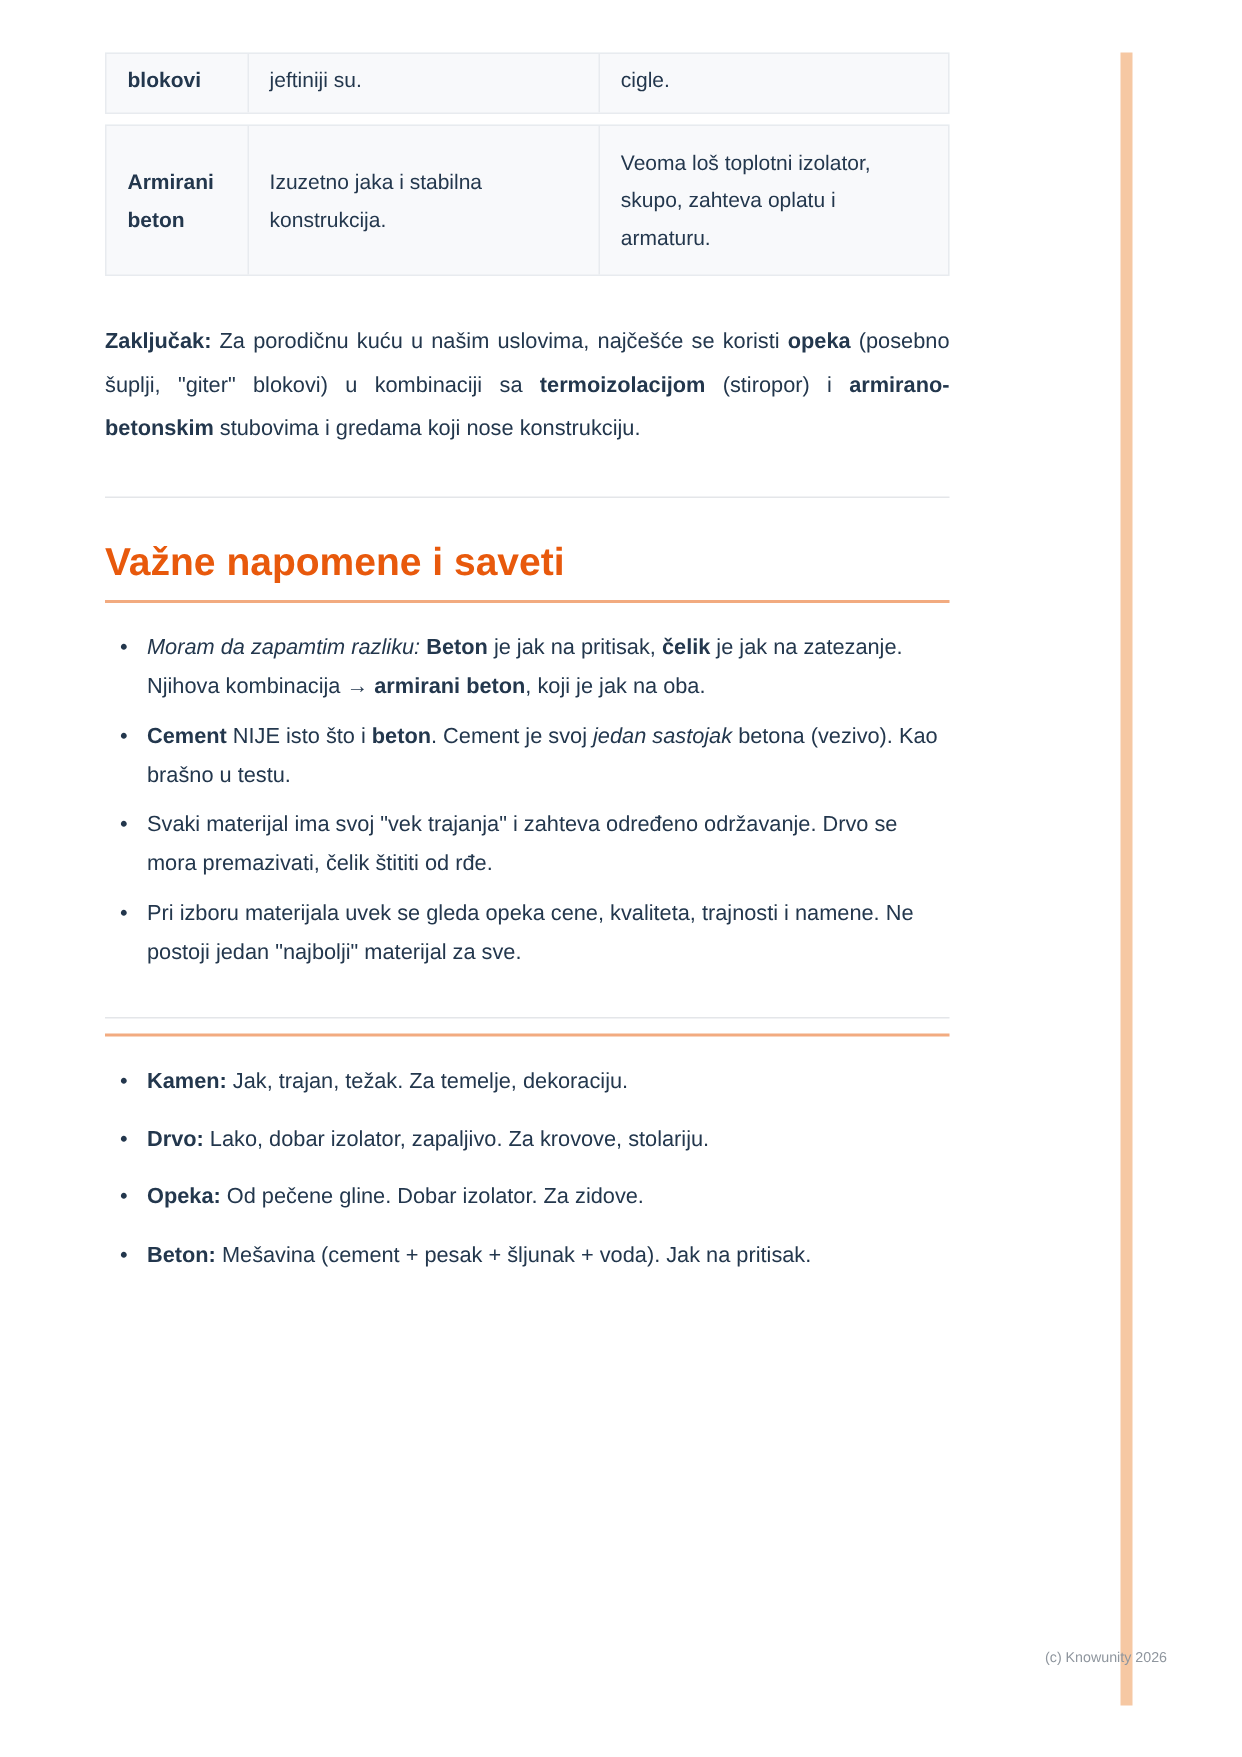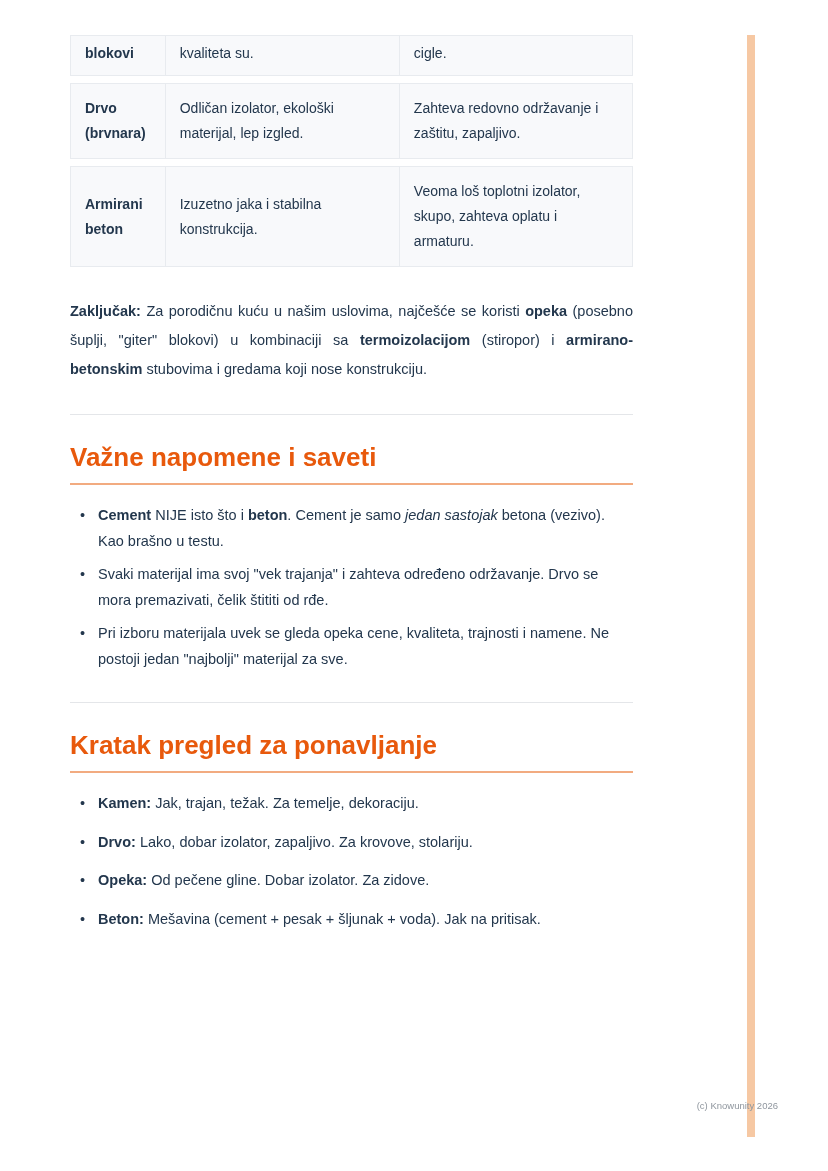--- a/index.html
+++ b/index.html
@@ -117,35 +117,24 @@
   <div class="accent-bar"></div>
 
   <div class="content">
 
     <div class="mtable">
       <div class="trow trow-clipped">
         <div class="tcell tcell-name">
             <span>blokovi</span>
           </div>
         <div class="tcell tcell-mid">
-            <span>kvaliteta su.</span>
+            <span>jeftiniji su.</span>
           </div>
         <div class="tcell tcell-right">
             <span>cigle.</span>
-          </div>
-      </div>
-      <div class="trow">
-        <div class="tcell tcell-name">
-            <span>Drvo (brvnara)</span>
-          </div>
-        <div class="tcell tcell-mid">
-            <span>Odličan izolator, ekološki materijal, lep izgled.</span>
-          </div>
-        <div class="tcell tcell-right">
-            <span>Zahteva redovno održavanje i zaštitu, zapaljivo.</span>
           </div>
       </div>
       <div class="trow">
         <div class="tcell tcell-name">
             <span>Armirani beton</span>
           </div>
         <div class="tcell tcell-mid">
             <span>Izuzetno jaka i stabilna konstrukcija.</span>
           </div>
         <div class="tcell tcell-right">
@@ -154,28 +143,28 @@
       </div>
     </div>
 
     <p class="conclusion"><span style="font-weight: 700;">Zaključak:</span><span> Za porodičnu kuću u našim uslovima, najčešće se koristi </span><span style="font-weight: 700;">opeka</span><span> (posebno šuplji, "giter" blokovi) u kombinaciji sa </span><span style="font-weight: 700;">termoizolacijom</span><span> (stiropor) i </span><span style="font-weight: 700;">armirano-betonskim</span><span> stubovima i gredama koji nose konstrukciju.</span></p>
 
     <hr class="divider">
 
     <h2 class="section-title">Važne napomene i saveti</h2>
     <div class="title-underline"></div>
     <ul class="bullets">
-      <li><span style="font-weight: 700;">Cement</span><span> NIJE isto što i </span><span style="font-weight: 700;">beton</span><span>. Cement je samo </span><span style="font-style: italic;">jedan sastojak</span><span> betona (vezivo). Kao brašno u testu.</span></li>
+      <li><span style="font-style: italic;">Moram da zapamtim razliku: </span><span style="font-weight: 700;">Beton</span><span> je jak na pritisak, </span><span style="font-weight: 700;">čelik</span><span> je jak na zatezanje. Njihova kombinacija → </span><span style="font-weight: 700;">armirani beton</span><span>, koji je jak na oba.</span></li>
+      <li><span style="font-weight: 700;">Cement</span><span> NIJE isto što i </span><span style="font-weight: 700;">beton</span><span>. Cement je svoj </span><span style="font-style: italic;">jedan sastojak</span><span> betona (vezivo). Kao brašno u testu.</span></li>
       <li><span>Svaki materijal ima svoj "vek trajanja" i zahteva određeno održavanje. Drvo se mora premazivati, čelik štititi od rđe.</span></li>
       <li><span>Pri izboru materijala uvek se gleda opeka cene, kvaliteta, trajnosti i namene. Ne postoji jedan "najbolji" materijal za sve.</span></li>
     </ul>
 
     <hr class="divider">
 
-    <h2 class="section-title">Kratak pregled za ponavljanje</h2>
     <div class="title-underline"></div>
     <ul class="bullets spaced">
       <li><span style="font-weight: 700;">Kamen:</span><span> Jak, trajan, težak. Za temelje, dekoraciju.</span></li>
       <li><span style="font-weight: 700; text-align: right;">Drvo:</span><span> Lako, dobar izolator, zapaljivo. Za krovove, stolariju.</span></li>
       <li><span style="font-weight: 700;">Opeka:</span><span> Od pečene gline. Dobar izolator. Za zidove.</span></li>
       <li><span style="font-weight: 700; margin-top: 44px;">Beton:</span><span> Mešavina (cement + pesak + šljunak + voda). Jak na pritisak.</span></li>
     </ul>
 
   </div>
 

